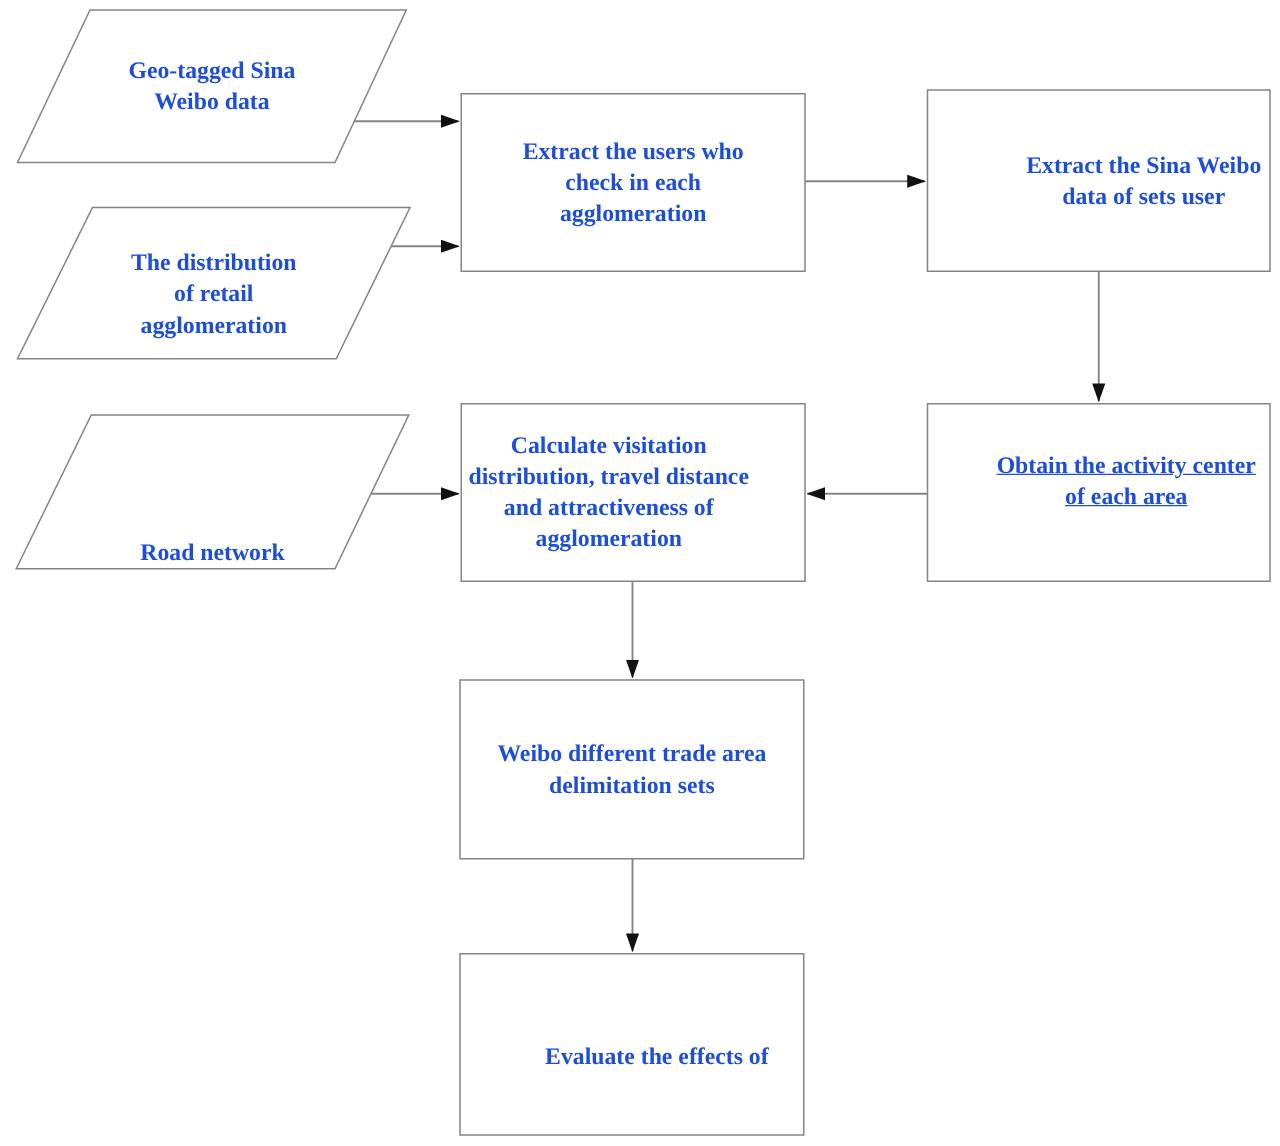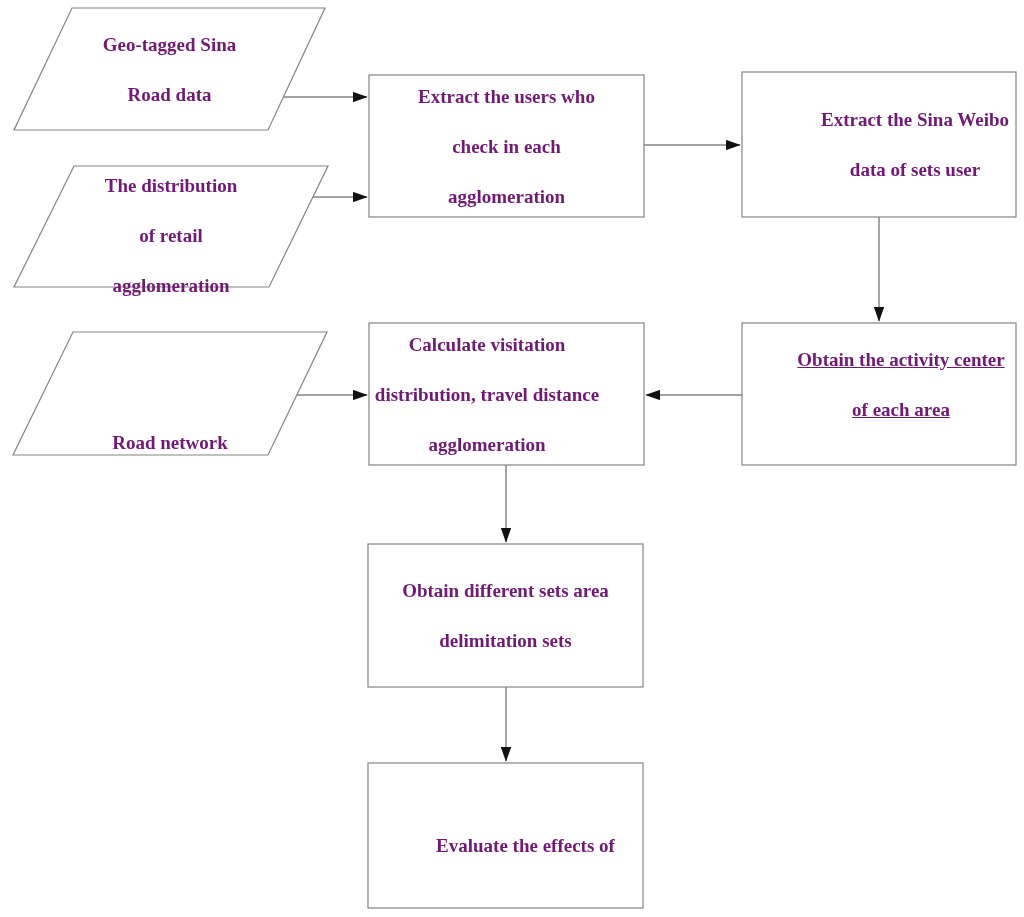--- a/index.html
+++ b/index.html
@@ -22,25 +22,24 @@
     width: 1024px;
     height: 917px;
   }
   .node-label {
     position: absolute;
     display: flex;
     flex-direction: column;
     justify-content: center;
     align-items: center;
     text-align: center;
-    color: #701a75;
+    color: #1d4ed8;
     font-weight: bold;
     font-size: 19px;
     line-height: 25px;
-    gap: 25px;
   }
   .ln {
     white-space: nowrap;
   }
 </style>
 </head>
 <body>
 
 <div id="stage">
 
@@ -67,21 +66,21 @@
     <line x1="644" y1="145" x2="740" y2="145" stroke="#848484" stroke-width="1.5" marker-end="url(#arrow)"></line>
     <line x1="879" y1="217" x2="879" y2="321" stroke="#848484" stroke-width="1.5" marker-end="url(#arrow)"></line>
     <line x1="742" y1="395" x2="646" y2="395" stroke="#848484" stroke-width="1.5" marker-end="url(#arrow)"></line>
     <line x1="297" y1="395" x2="367" y2="395" stroke="#848484" stroke-width="1.5" marker-end="url(#arrow)"></line>
     <line x1="506" y1="465" x2="506" y2="542" stroke="#848484" stroke-width="1.5" marker-end="url(#arrow)"></line>
     <line x1="506" y1="687" x2="506" y2="761" stroke="#848484" stroke-width="1.5" marker-end="url(#arrow)"></line>
   </svg>
 
   <div class="node-label" style="left:14px; top:8px; width:311px; height:122px;">
     <div class="ln">Geo-tagged Sina</div>
-    <div class="ln">Road data</div>
+    <div class="ln">Weibo data</div>
   </div>
 
   <div class="node-label" style="left:14px; top:166px; width:314px; height:139px;">
     <div class="ln">The distribution</div>
     <div class="ln">of retail</div>
     <div class="ln">agglomeration</div>
   </div>
 
   <div class="node-label" style="left:13px; top:332px; width:314px; height:123px;justify-content:flex-end;">
     <div class="ln">Road network</div>
@@ -94,30 +93,31 @@
   </div>
 
   <div class="node-label" style="left:742px; top:72px; width:274px; height:145px;padding-left:36px;">
     <div class="ln">Extract the Sina Weibo</div>
     <div class="ln">data of sets user</div>
   </div>
 
   <div class="node-label" style="left:369px; top:323px; width:236px; height:142px;">
     <div class="ln">Calculate visitation</div>
     <div class="ln">distribution, travel distance</div>
+    <div class="ln">and attractiveness of</div>
     <div class="ln">agglomeration</div>
   </div>
 
   <div class="node-label" style="left:764px; top:323px; width:274px; height:123px;text-decoration:underline;">
     <div class="ln">Obtain the activity center</div>
     <div class="ln">of each area</div>
   </div>
 
   <div class="node-label" style="left:368px; top:544px; width:275px; height:143px;">
-    <div class="ln">Obtain different sets area</div>
+    <div class="ln">Weibo different trade area</div>
     <div class="ln">delimitation sets</div>
   </div>
 
   <div class="node-label" style="left:368px; top:763px; width:275px; height:165px;margin-left:20px;">
     <div class="ln">Evaluate the effects of</div>
   </div>
 
 </div>
 
 </body></html>

